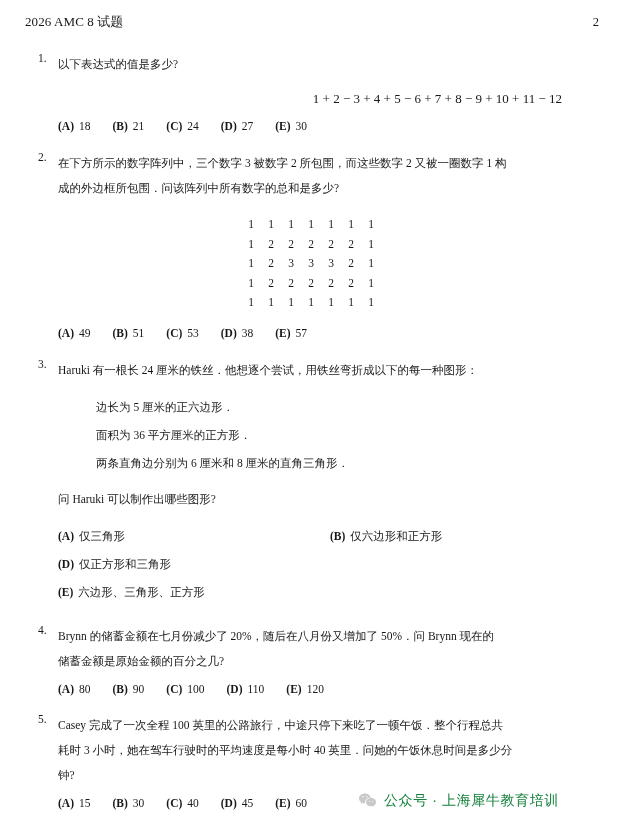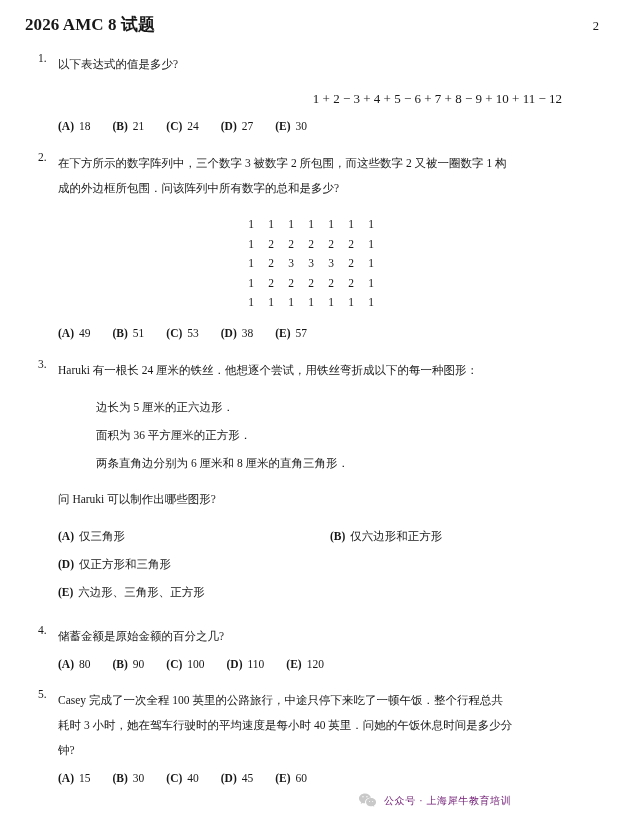--- a/index.html
+++ b/index.html
@@ -22,22 +22,22 @@
     position: absolute;
     top: 13px;
     left: 25px;
     right: 25px;
     height: 20px;
     display: flex;
     align-items: baseline;
     justify-content: space-between;
   }
   .page-header .title {
-    font-weight: bold;
-    font-size: 17px;
+    font-weight: normal;
+    font-size: 13px;
     letter-spacing: 0.1px;
     white-space: nowrap;
   }
   .page-header .pageno {
     font-size: 12.5px;
   }
 
   
   .content {
     position: absolute;
@@ -143,23 +143,23 @@
     margin-top: 8px;
   }
 
   
   .watermark {
     position: absolute;
     left: 358px;
     top: 791px;
     display: flex;
     align-items: center;
-    color: #701a75;
+    color: #15803d;
     font-family: "Liberation Sans", "DejaVu Sans", sans-serif;
-    font-size: 10px;
+    font-size: 14px;
     letter-spacing: 0.6px;
     white-space: nowrap;
     user-select: none;
   }
   .watermark .wm-icon {
     width: 19px;
     height: 19px;
     margin-right: 7px;
     flex: 0 0 auto;
   }
@@ -312,20 +312,21 @@
           </span>
         </div>
       </div>
     </div>
   </div>
 
   <div class="problem" style="margin-top:18px;">
     <div class="prob-num">4.</div>
     <div class="prob-body">
       <div class="prob-text">
+        <span class="ln">Brynn 的储蓄金额在七月份减少了 20%，随后在八月份又增加了 50%．问 Brynn 现在的</span>
         <span class="ln">储蓄金额是原始金额的百分之几?</span>
       </div>
       <div class="choices inline">
         <span class="choice">
           <span class="lbl">(A)</span><span>80</span>
         </span>
         <span class="choice">
           <span class="lbl">(B)</span><span>90</span>
         </span>
         <span class="choice">

